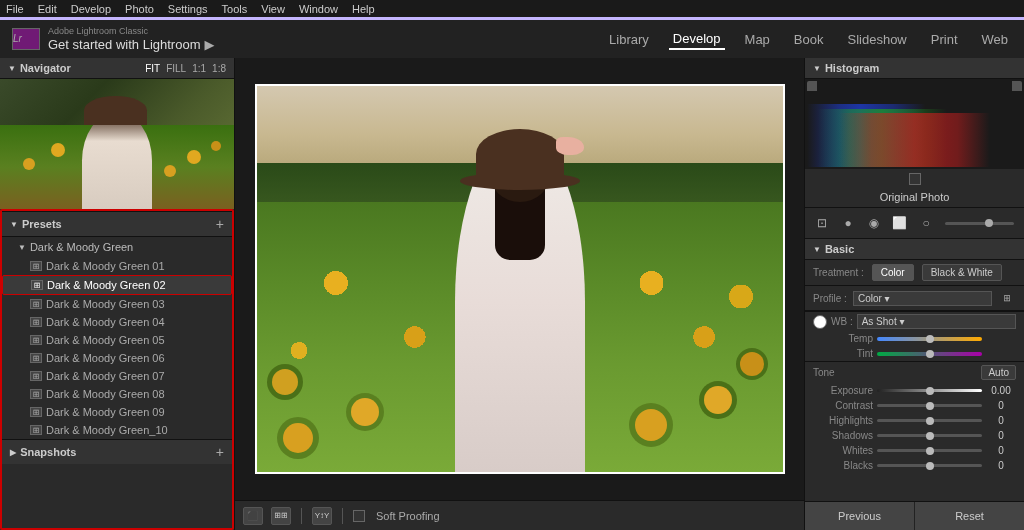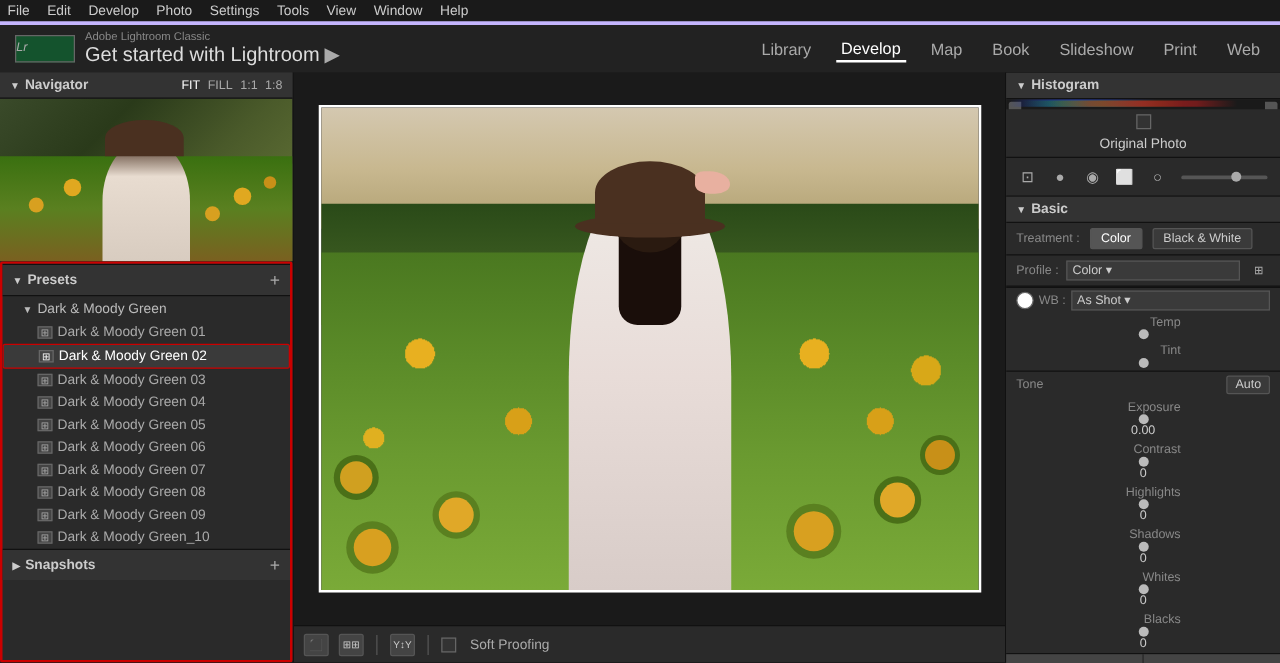--- a/index.html
+++ b/index.html
@@ -37,37 +37,37 @@
       align-items: center;
       justify-content: space-between;
       padding: 0 12px;
     }
     #titlebar-left {
       display: flex;
       align-items: center;
       gap: 8px;
     }
     #lr-logo {
-      width: 48px;
+      width: 28px;
       height: 22px;
-      background: #14532d;
+      background: #701a75;
       border: 1px solid #666;
       display: flex;
       align-items: center;
       color: #ccc;
       font-size: 12px;
       font-style: italic;
     }
     #titlebar-text {
       display: flex;
       flex-direction: column;
       line-height: 1.2;
     }
     #titlebar-text .brand { font-size: 9px; color: #888; }
-    #titlebar-text .title { font-size: 16px; color: #ddd; display: flex; align-items: center; gap: 4px; }
+    #titlebar-text .title { font-size: 13px; color: #ddd; display: flex; align-items: center; gap: 4px; }
     #titlebar-text .title .arrow { color: #aaa; }
 
     #nav-tabs {
       display: flex;
       gap: 16px;
       align-items: center;
     }
     .nav-tab {
       color: #aaa;
       font-size: 13px;
@@ -498,21 +498,20 @@
       display: flex; align-items: center; justify-content: center;
       color: #aaa; font-size: 9px; cursor: pointer;
     }
 
     
     .param-row {
       display: flex;
       align-items: center;
       padding: 2px 8px;
       gap: 4px;
-      flex-direction: column;
     }
     .param-label {
       width: 60px;
       color: #888;
       font-size: 10px;
       text-align: right;
       flex-shrink: 0;
     }
     .param-value {
       width: 30px;

